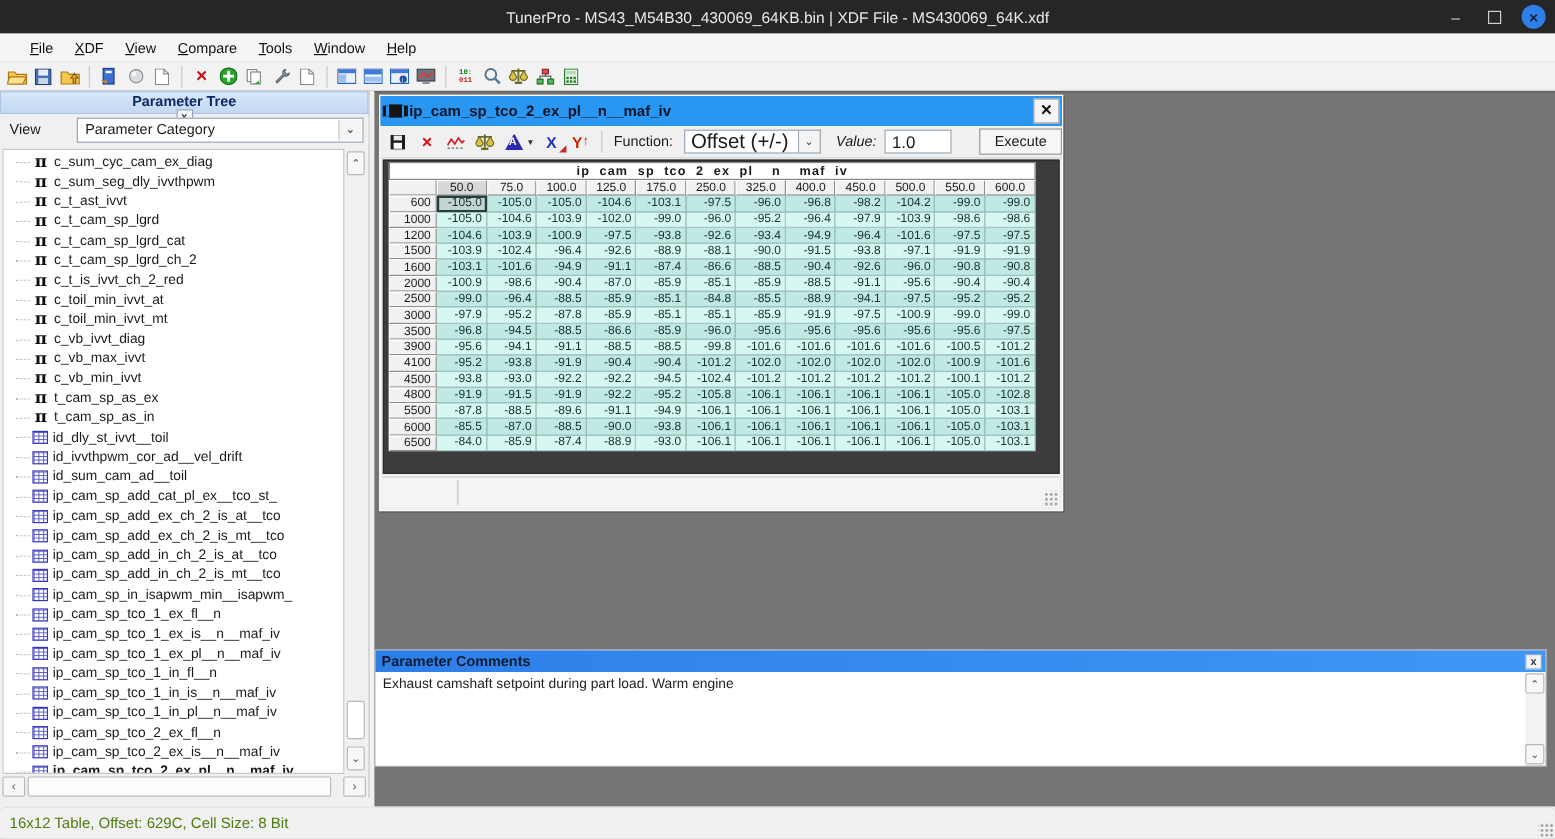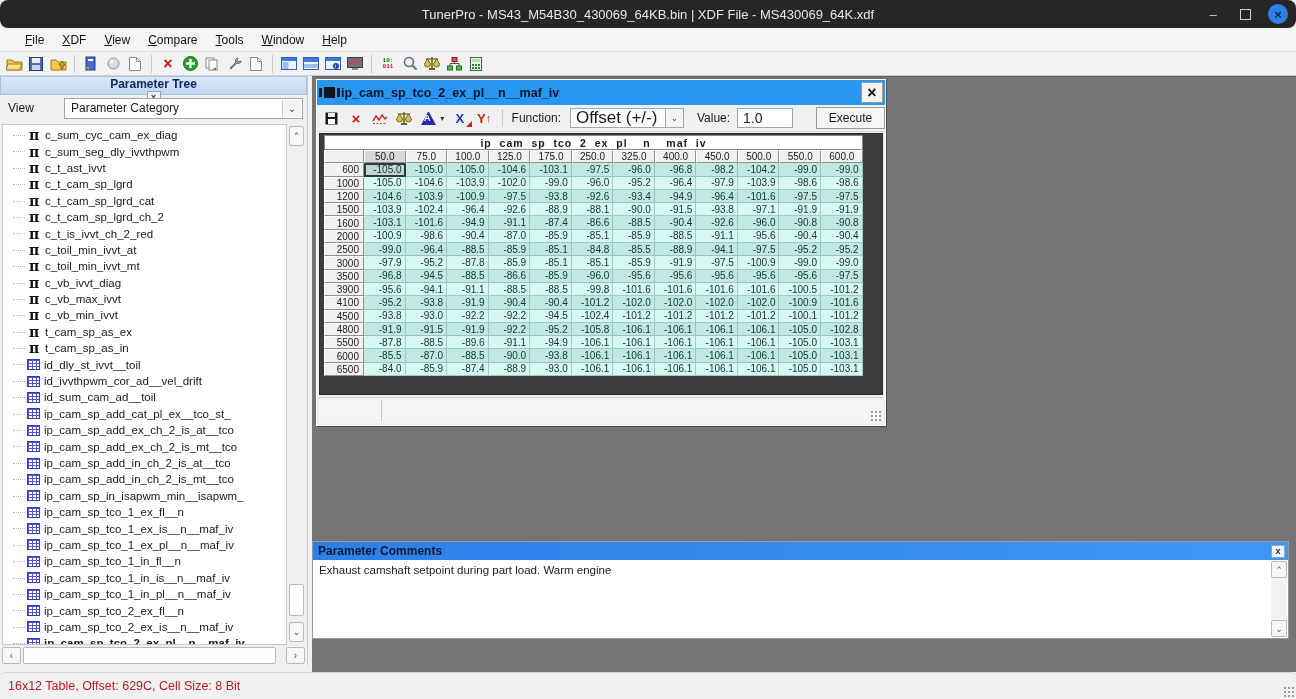--- a/index.html
+++ b/index.html
@@ -1,20 +1,20 @@
 <!DOCTYPE html>
 <html><head>
 <meta charset="utf-8">
 <style>
   * { margin:0; padding:0; box-sizing:border-box; }
   html,body { width:1296px; height:699px; overflow:hidden; }
   body { font-family:"Liberation Sans", sans-serif; background:#f0f0f0; position:relative; font-size:12px; color:#1a1a1a; }
 
   
-  .titlebar { position:absolute; left:0; top:0; width:1296px; height:28px; background:#262626; color:#e8e8e8; display:flex; align-items:center; justify-content:center; font-size:13px;border-radius:8px; }
+  .titlebar { position:absolute; left:0; top:0; width:1296px; height:28px; background:#262626; color:#e8e8e8; display:flex; align-items:center; justify-content:center; font-size:13px; }
   .titlebar .win-controls { position:absolute; right:8px; top:0; height:28px; display:flex; align-items:center; gap:14px; }
   .wc-btn { width:18px; height:18px; display:flex; align-items:center; justify-content:center; color:#cfcfcf; font-size:13px; }
   .wc-max { width:11px; height:11px; border:1.5px solid #cfcfcf; }
   .wc-close { width:20px; height:20px; border-radius:50%; background:#2f7fe8; color:#10233f; font-weight:bold; display:flex; align-items:center; justify-content:center; font-size:13px; }
 
   .menubar { position:absolute; left:0; top:28px; width:1296px; height:24px; background:#f5f5f5; display:flex; align-items:center; padding-left:16px; border-bottom:1px solid #e2e2e2; }
   .menu-item { padding:3px 9px; color:#111; }
   .menu-item::first-letter { text-decoration:underline; }
 
   .toolbar { position:absolute; left:0; top:52px; width:1296px; height:24px; background:#f2f2f2; display:flex; align-items:center; padding-left:4px; gap:2px; border-bottom:1px solid #cfcfcf; }
@@ -96,21 +96,21 @@
   
   .comments { position:absolute; left:0px; top:464px; width:977px; height:98px; background:#fff; border:1px solid #9a9a9a; }
   .cm-title { height:18px; background:linear-gradient(90deg,#2d7fe8,#3f97f5); display:flex; align-items:center; padding:0 3px 0 5px; color:#081a30; font-weight:bold; font-size:12px; }
   .cm-title .spacer { flex:1; }
   .cm-body { position:absolute; left:0; right:18px; top:18px; bottom:0; background:#fff; padding:4px 6px; font-size:11.5px; color:#222; }
   .cm-vscroll { position:absolute; right:1px; top:19px; bottom:1px; width:16px; background:#f2f2f2; }
   .cm-up, .cm-down { position:absolute; right:0; width:16px; height:17px; background:#f7f7f7; border:1px solid #b9b9b9; border-radius:2px; display:flex; align-items:center; justify-content:center; font-size:9px; color:#555; }
   .cm-up { top:0; } .cm-down { bottom:0; }
 
   
-  .statusbar { position:absolute; left:0; top:672px; width:1296px; height:27px; background:#f1f1f1; border-top:1px solid #d6d6d6; display:flex; align-items:center; padding-left:8px; font-size:12.5px; color:#b91c1c;border-radius:6px; }
+  .statusbar { position:absolute; left:0; top:672px; width:1296px; height:27px; background:#f1f1f1; border-top:1px solid #d6d6d6; display:flex; align-items:center; padding-left:8px; font-size:12.5px; color:#4d7c0f;border-radius:6px; }
 </style>
 </head>
 <body>
 
 <div class="titlebar">
   <span>TunerPro - MS43_M54B30_430069_64KB.bin | XDF File - MS430069_64K.xdf</span>
   <div class="win-controls">
     <div class="wc-btn">–</div>
     <div class="wc-btn">
         <div class="wc-max"></div>
@@ -464,21 +464,21 @@
       <span class="ed-ico ax-x">X</span>
       <span class="ed-ico ax-y">Y<span class="up">↑</span></span>
       <span class="ed-sep"></span>
       <span>Function:</span>
       <span style="display:flex; margin-left:2px;">
         <span class="fn-combo">
             <span>Offset (+/-)</span>
           </span>
         <span class="fn-chev">⌄</span>
       </span>
-      <span style="margin-left:6px;">Value:</span>
+      <span style="margin-left:6px;font-style:italic;">Value:</span>
       <span class="val-input">
           <span>1.0</span>
         </span>
       <span class="exec-btn">Execute</span>
     </div>
     <div class="table-zone">
       <div class="grid-head">ip  cam  sp  tco  2  ex  pl    n    maf  iv</div>
       <div class="grid">
           <div class="g-corner"></div>
           <div class="g-colhdr sel">50.0</div>

